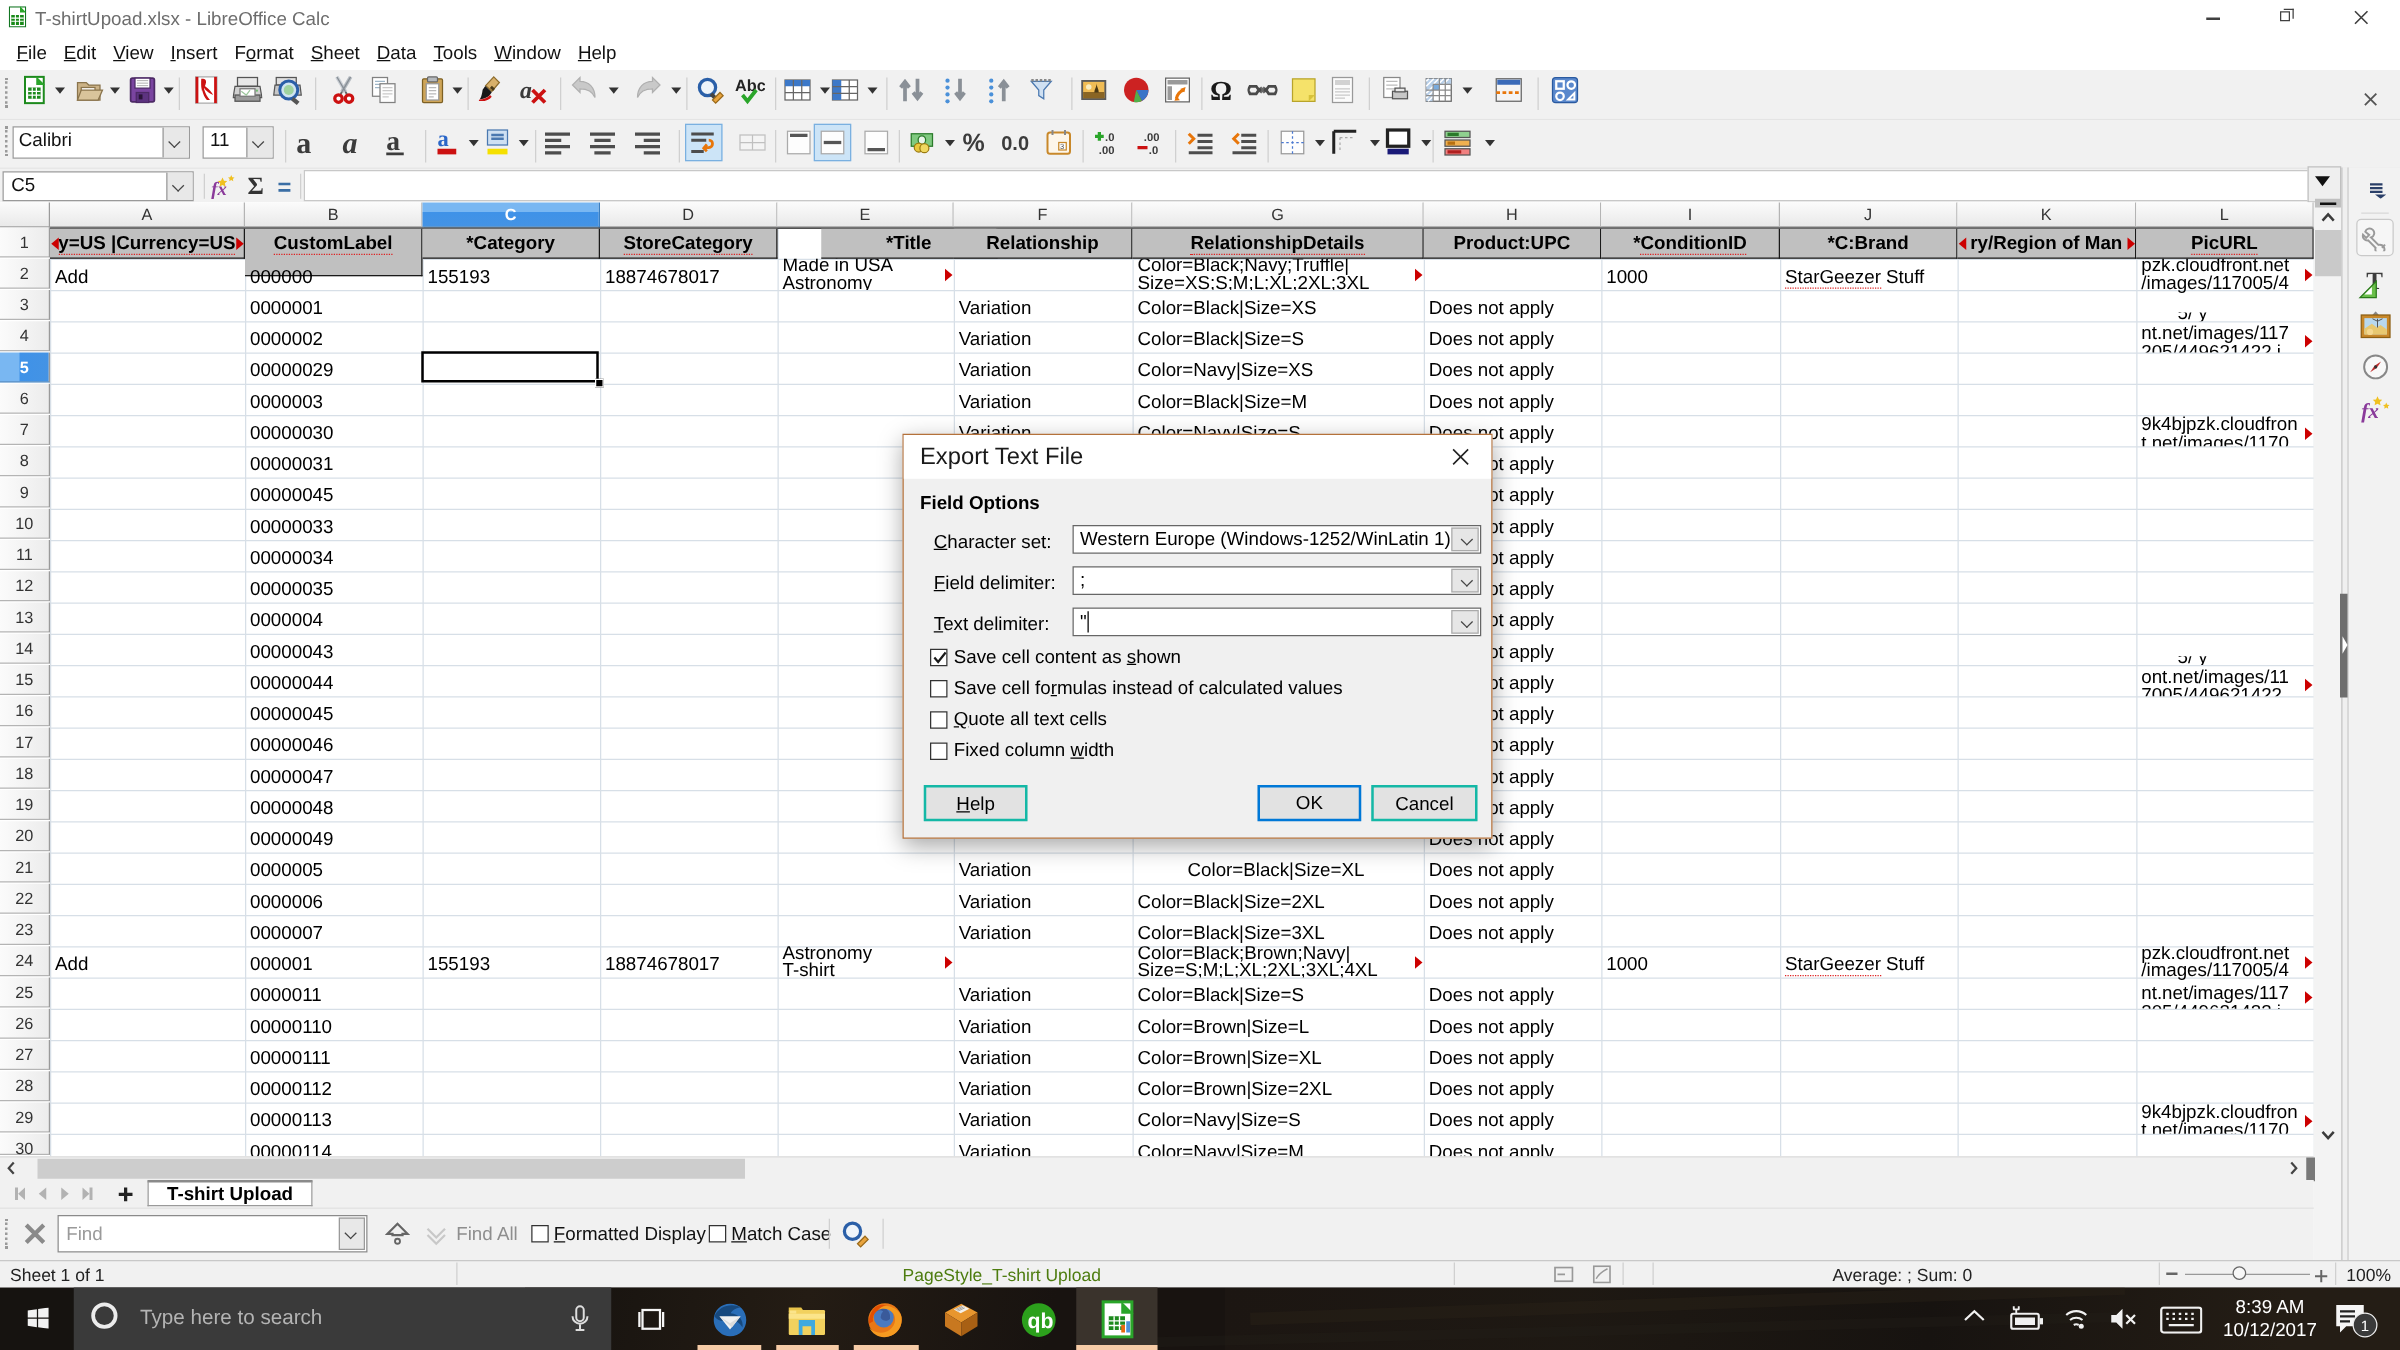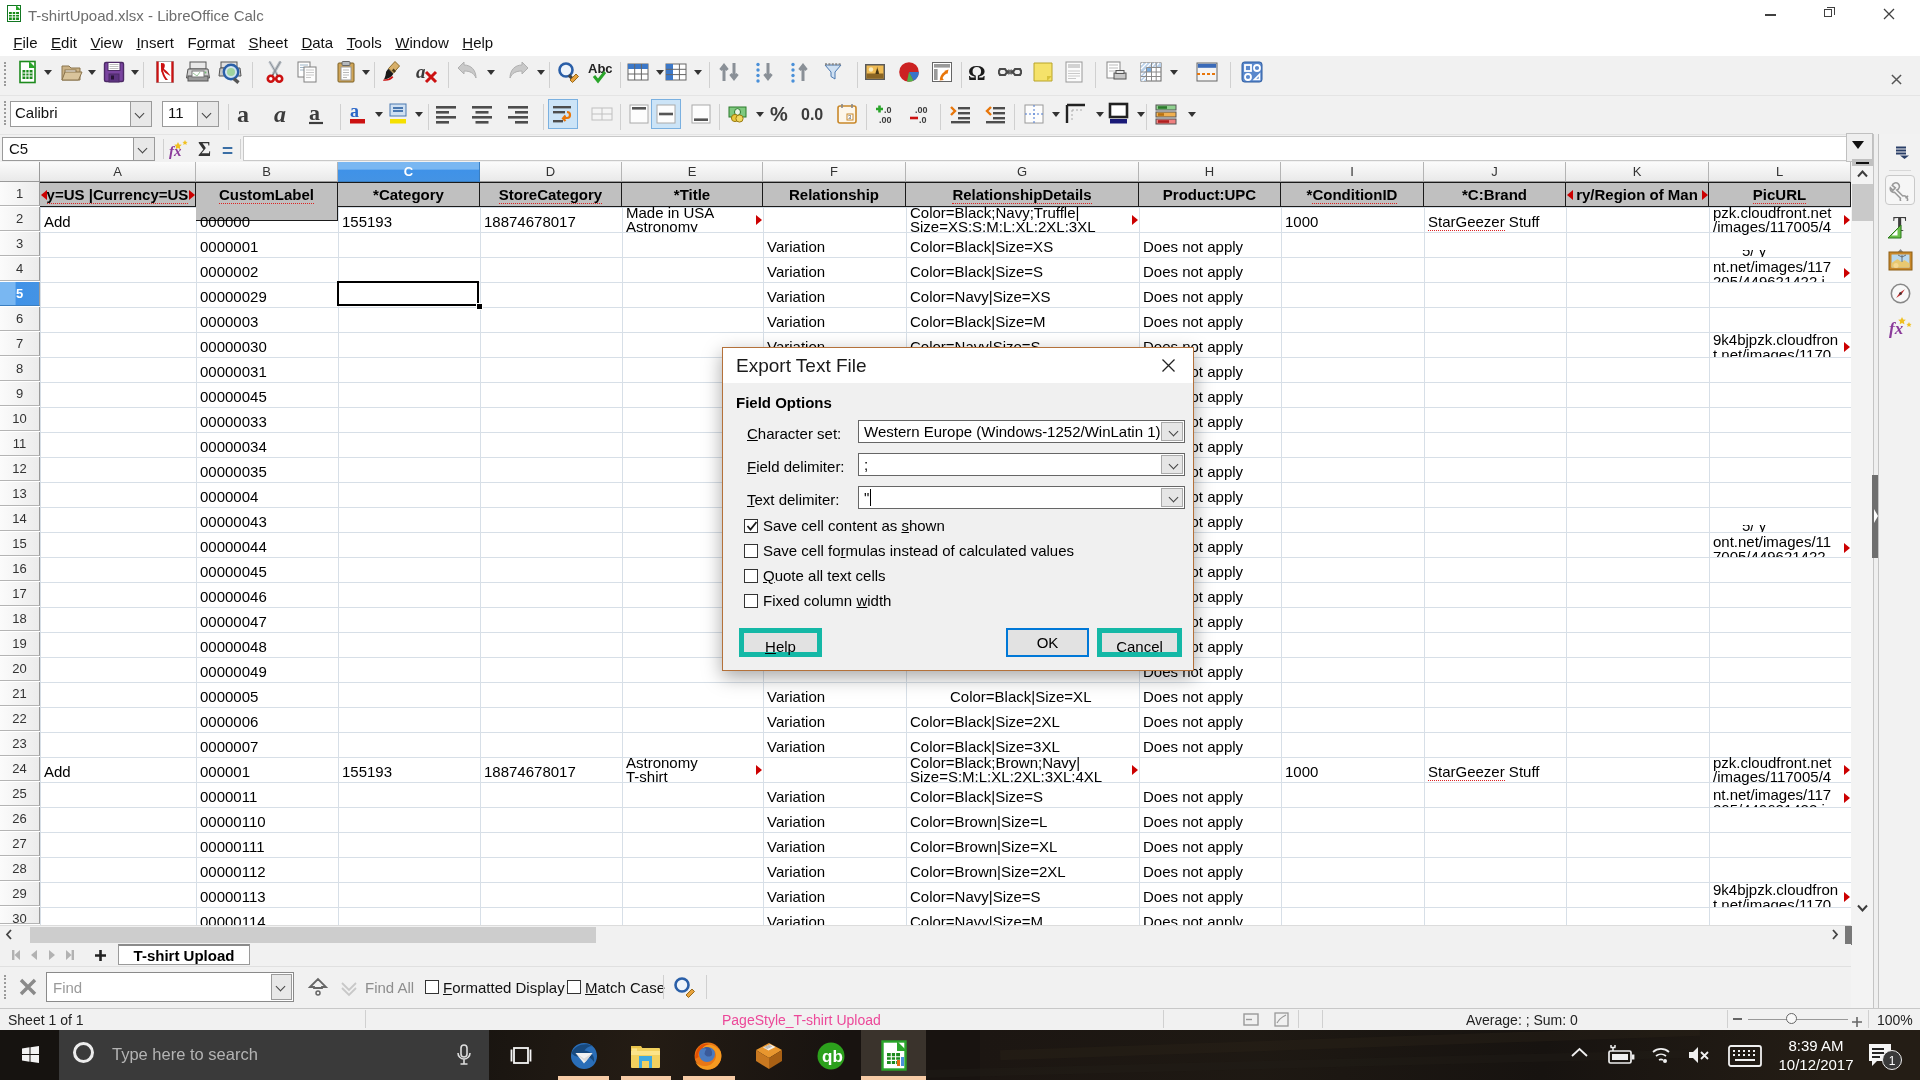--- a/index.html
+++ b/index.html
@@ -17,21 +17,21 @@
 .sq{border-bottom:1.5px dotted #dd2222}
 .rtri{position:absolute;width:0;height:0;border-top:5px solid transparent;border-bottom:5px solid transparent;border-left:6px solid #cc0000}
 .ltri{position:absolute;width:0;height:0;border-top:5px solid transparent;border-bottom:5px solid transparent;border-right:6px solid #cc0000}
 .mnu{display:inline-block;padding:0 6.3px;margin-right:1px}
 .u{text-decoration:underline}
 .ckb{position:absolute;width:14px;height:14px;background:#fff;border:1px solid #333}
 .dlbl{position:absolute;font-size:15px;color:#000}
 .combo{position:absolute;height:23px;background:#fff;border:1px solid #666;font-size:15px;line-height:21px;padding-left:5px}
 .cbtn{position:absolute;right:1px;top:1px;width:22px;height:19px;background:#e6e6e6;border:1px solid #aaa}
 .chev{position:absolute;width:7px;height:7px;border-left:1.6px solid #444;border-bottom:1.6px solid #444;transform:rotate(-45deg)}
-.btn{position:absolute;background:#e2e2e2;border:5px solid #14b8a6;font-size:15px;text-align:center;color:#000}
+.btn{position:absolute;background:#e2e2e2;border:2px solid #14b8a6;font-size:15px;text-align:center;color:#000}
 .tseg{position:absolute;height:4px;bottom:0;background:#f6cba6}
 </style></head><body>
 <div class="abs" style="left:0;top:0;width:1920px;height:30px;background:#ffffff"></div>
 <svg class="abs" style="left:7px;top:5px" width="14" height="17" viewBox="0 0 14 17">
 <rect x="0.5" y="0.5" width="13" height="16" fill="#fff" stroke="#127622" stroke-width="1"></rect>
 <path d="M9 0 L14 5 L9 5 Z" fill="#2aa52a"></path>
 <rect x="2" y="7" width="10" height="8" fill="#188a18"></rect>
 <path d="M2 9.5 h10 M2 12 h10 M5.3 7 v8 M8.6 7 v8" stroke="#fff" stroke-width="0.9"></path>
 </svg>
 <div class="abs" style="left:28px;top:7px;font-size:15px;color:#6d6d6d">T-shirtUpoad.xlsx - LibreOffice Calc</div>
@@ -499,21 +499,21 @@
 <div class="ghl" style="left:40px;top:807px;width:1811px"></div>
 <div class="ghl" style="left:40px;top:832px;width:1811px"></div>
 <div class="ghl" style="left:40px;top:857px;width:1811px"></div>
 <div class="ghl" style="left:40px;top:882px;width:1811px"></div>
 <div class="ghl" style="left:40px;top:907px;width:1811px"></div>
 <div class="abs" style="left:40px;top:182px;width:1811px;height:1px;background:#1a1a1a"></div>
 <div class="h1c" style="left:40px;top:183px;width:156px;height:24px"><span class="sq">y=US |Currency=US</span></div>
 <div class="h1c" style="left:196px;top:183px;width:142px;height:38px"><span class="sq">CustomLabel</span></div>
 <div class="h1c" style="left:338px;top:183px;width:142px;height:24px">*Category</div>
 <div class="h1c" style="left:480px;top:183px;width:142px;height:24px"><span class="sq">StoreCategory</span></div>
-<div class="h1c" style="left:622px;top:183px;width:141px;height:24px">*Title</div>
+<div class="h1c" style="left:657px;top:183px;width:141px;height:24px">*Title</div>
 <div class="h1c" style="left:763px;top:183px;width:143px;height:24px">Relationship</div>
 <div class="h1c" style="left:906px;top:183px;width:233px;height:24px"><span class="sq">RelationshipDetails</span></div>
 <div class="h1c" style="left:1139px;top:183px;width:142px;height:24px">Product:UPC</div>
 <div class="h1c" style="left:1281px;top:183px;width:143px;height:24px">*<span class="sq">ConditionID</span></div>
 <div class="h1c" style="left:1424px;top:183px;width:142px;height:24px">*C:Brand</div>
 <div class="h1c" style="left:1566px;top:183px;width:143px;height:24px">ry/Region of Man</div>
 <div class="h1c" style="left:1709px;top:183px;width:142px;height:24px"><span class="sq">PicURL</span></div>
 <div class="ltri" style="left:41px;top:190px"></div>
 <div class="rtri" style="left:189px;top:190px"></div>
 <div class="ltri" style="left:1567px;top:190px"></div>
@@ -751,21 +751,21 @@
 <div class="abs" style="left:585px;top:979px;font-size:15px;color:#111"><span class="u">M</span>atch Case</div>
 <div class="sep1" style="left:663px;top:975px;height:24px"></div>
 <svg class="abs" style="left:672px;top:975px" width="24" height="24" viewBox="0 0 24 24">
     <circle cx="10" cy="10" r="6.5" fill="#eef4fa" stroke="#2a5fa8" stroke-width="2.6"></circle>
     <path d="M14 20 l6 -6 2.5 2.5 -6 6 Z" fill="#e8a33d" stroke="#9a6a1a"></path>
   </svg>
 <div class="sep1" style="left:706px;top:975px;height:24px"></div>
 <div class="abs" style="left:0;top:1008px;width:1920px;height:22px;background:#f1f1f1;border-top:1px solid #c8c8c8;font-size:14px;color:#222"></div>
 <div class="abs" style="left:8px;top:1012px;font-size:14px;color:#222">Sheet 1 of 1</div>
 <div class="sep1" style="left:365px;top:1010px;height:18px"></div>
-<div class="abs" style="left:722px;top:1012px;font-size:14px;color:#ec4899">PageStyle_T-shirt Upload</div>
+<div class="abs" style="left:722px;top:1012px;font-size:14px;color:#4d7c0f">PageStyle_T-shirt Upload</div>
 <div class="sep1" style="left:1163px;top:1010px;height:18px"></div>
 <svg class="abs" style="left:1243px;top:1013px" width="16" height="13" viewBox="0 0 16 13">
     <rect x="1" y="1" width="14" height="11" fill="none" stroke="#999" stroke-width="1.4"></rect>
     <path d="M3 6.5 h6" stroke="#999" stroke-width="1.4"></path>
   </svg>
 <svg class="abs" style="left:1274px;top:1012px" width="15" height="15" viewBox="0 0 15 15">
     <rect x="1" y="1" width="13" height="13" fill="none" stroke="#999" stroke-width="1.3"></rect>
     <path d="M3 11 c2 -4 5 -6 9 -8" stroke="#999" stroke-width="1.2" fill="none"></path>
   </svg>
 <div class="sep1" style="left:1298px;top:1010px;height:18px"></div>

